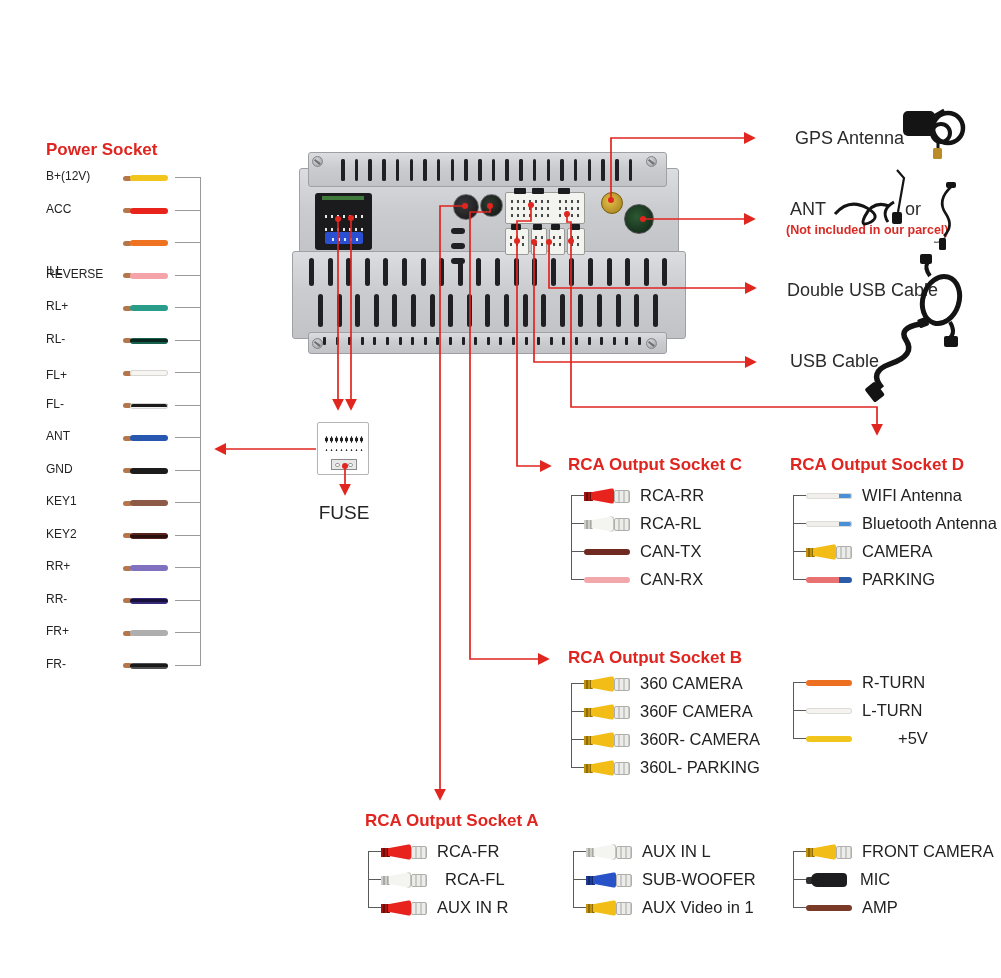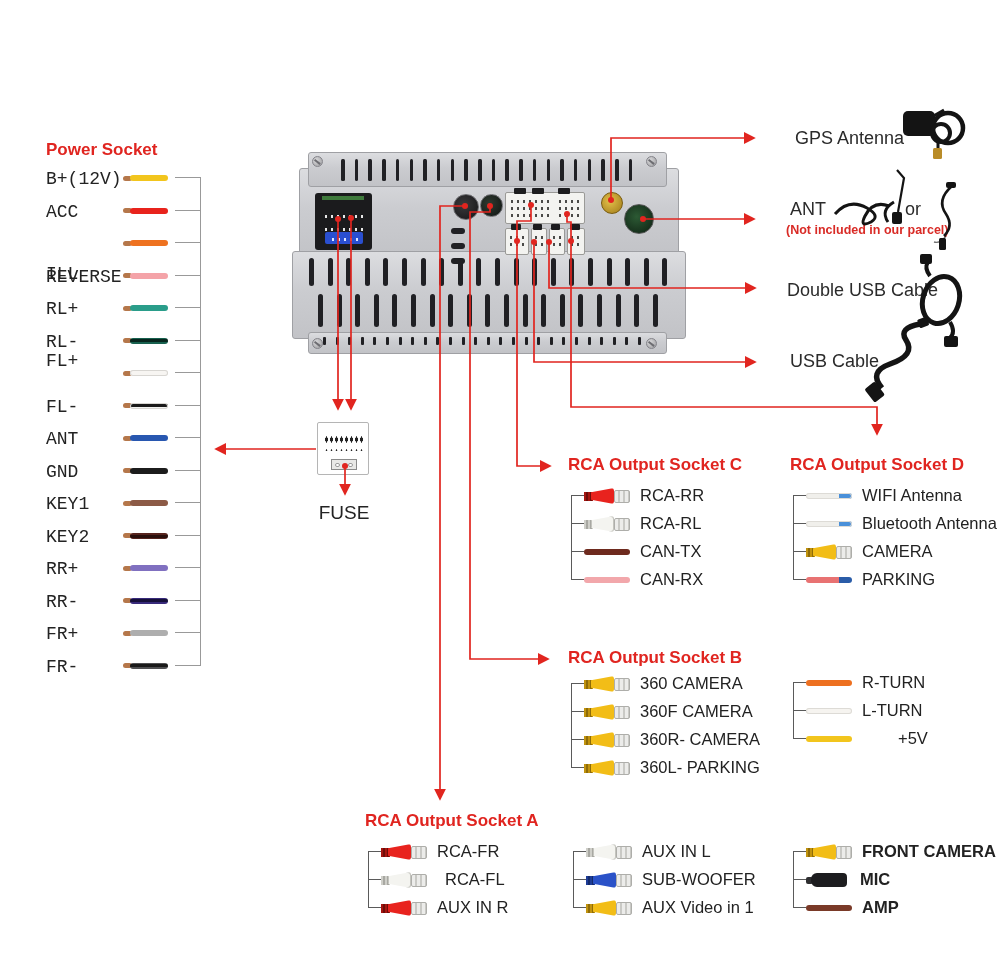--- a/index.html
+++ b/index.html
@@ -4,21 +4,21 @@
 <style>
   html,body{margin:0;padding:0;background:#fff;}
   #canvas{position:relative;width:1001px;height:978px;background:#ffffff;overflow:hidden;
           font-family:"Liberation Sans",sans-serif;color:#242424;}
   .abs{position:absolute;}
   
   #main-title{position:absolute;left:0;top:36px;width:100%;text-align:center;
     font-size:52px;font-weight:bold;color:#352d2b;letter-spacing:0px;}
   
   #power-title{position:absolute;left:46px;top:140px;font-size:17px;font-weight:bold;color:#e02520;}
-  .pw-label{position:absolute;font-size:18px;color:#232323;width:80px;font-family:Liberation Mono, monospace;}
+  .pw-label{position:absolute;font-size:12px;color:#232323;width:80px;}
   .pw-wire{position:absolute;width:45px;height:6px;}
   .pw-tip{position:absolute;left:0;top:0.5px;width:9px;height:5px;background:#b5774a;border-radius:3px;}
   .pw-body{position:absolute;left:7px;top:0;width:38px;height:6px;border-radius:3px;}
   .pw-stem{position:absolute;width:25px;height:0;border-top:1.5px solid #999;}
   #power-bracket{position:absolute;left:200px;top:177px;width:0;height:489px;border-left:1.5px solid #999;}
   
   .metal{background:linear-gradient(180deg,#dcdde0 0%,#cbccd0 45%,#c2c3c7 100%);
          border:1px solid #9fa0a4;border-radius:3px;box-sizing:border-box;}
   .slot{position:absolute;background:#202024;border-radius:2px;}
   .screw{position:absolute;width:11px;height:11px;border-radius:50%;
@@ -95,21 +95,21 @@
         <div class="pw-tip"></div>
         <div class="pw-body" style="background: rgb(42, 157, 138);"></div>
       </div>
       <div class="pw-stem" style="left:175px;top:307px;"></div>
       <div class="pw-label" style="left:46px;top:331.5px;">RL-</div>
       <div class="pw-wire" style="left:123px;top:337.5px;">
         <div class="pw-tip"></div>
         <div class="pw-body" style="background: linear-gradient(rgb(23, 96, 78) 0px, rgb(23, 96, 78) 1.5px, rgb(7, 38, 30) 1.5px, rgb(7, 38, 30) 4.5px, rgb(23, 96, 78) 4.5px, rgb(23, 96, 78) 6px);"></div>
       </div>
       <div class="pw-stem" style="left:175px;top:339.5px;"></div>
-      <div class="pw-label" style="left:46px;top:351px;">FL+</div>
+      <div class="pw-label" style="left:46px;top:368px;">FL+</div>
       <div class="pw-wire" style="left:123px;top:370px;">
         <div class="pw-tip"></div>
         <div class="pw-body" style="background: rgb(247, 245, 242); box-shadow: rgb(216, 214, 210) 0px 0px 0px 1px inset;"></div>
       </div>
       <div class="pw-stem" style="left:175px;top:372px;"></div>
       <div class="pw-label" style="left:46px;top:396.5px;">FL-</div>
       <div class="pw-wire" style="left:123px;top:402.5px;">
         <div class="pw-tip"></div>
         <div class="pw-body" style="background: linear-gradient(rgb(242, 242, 240) 0px, rgb(242, 242, 240) 1.5px, rgb(26, 26, 26) 1.5px, rgb(26, 26, 26) 4.5px, rgb(242, 242, 240) 4.5px, rgb(242, 242, 240) 6px); box-shadow: rgb(216, 214, 210) 0px 0px 0px 1px inset;"></div>
       </div>
@@ -451,21 +451,21 @@
       </div>
       <div class="g-item-label" style="left:72px;top:32px;">SUB-WOOFER</div>
       <div class="g-stem" style="top:69.25px;"></div>
       <div class="icon-rca" style="left:16px;top:62px;">
         <div class="tip" style="background: repeating-linear-gradient(90deg, rgb(193, 147, 14) 0px, rgb(193, 147, 14) 2px, rgb(143, 108, 8) 2px, rgb(143, 108, 8) 4px);"></div>
         <div class="body" style="background: rgb(242, 189, 23);"></div>
         <div class="collar"></div>
       </div>
       <div class="g-item-label" style="left:72px;top:60px;">AUX Video in 1</div>
     </div>
-  <div class="group" id="grp-ar" style="left:790px;top:838px;width:210px;height:100px;font-weight:bold;">
+  <div class="group" id="grp-ar" style="left:790px;top:838px;width:210px;height:100px;">
       <div class="g-bracket" style="top:14px;height:56px;"></div>
       <div class="g-stem" style="top:13.25px;"></div>
       <div class="icon-rca" style="left:16px;top:6px;">
         <div class="tip" style="background: repeating-linear-gradient(90deg, rgb(193, 147, 14) 0px, rgb(193, 147, 14) 2px, rgb(143, 108, 8) 2px, rgb(143, 108, 8) 4px);"></div>
         <div class="body" style="background: rgb(242, 189, 23);"></div>
         <div class="collar"></div>
       </div>
       <div class="g-item-label" style="left:72px;top:4px;">FRONT CAMERA</div>
       <div class="g-stem" style="top:41.25px;"></div>
       <div class="icon-plug" style="left:16px;top:35px;">

